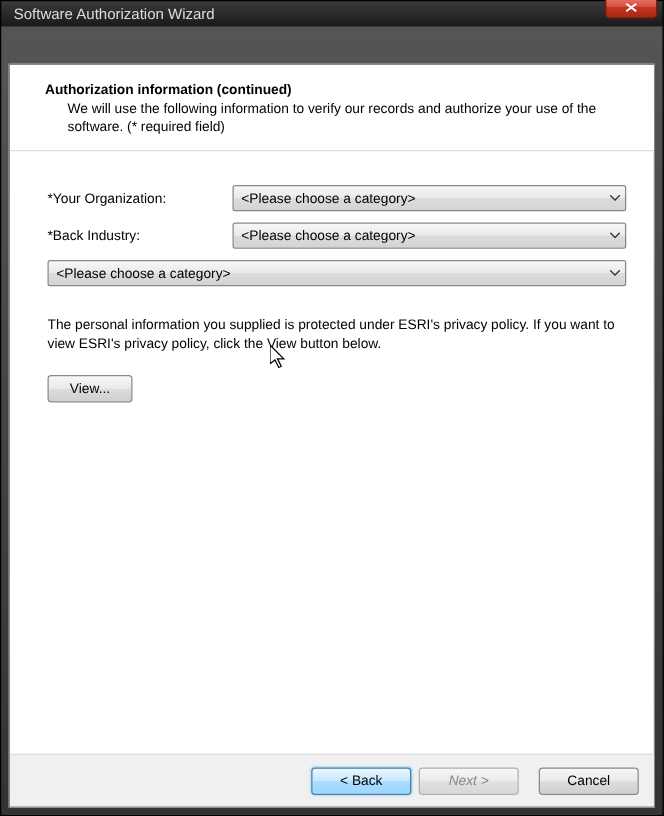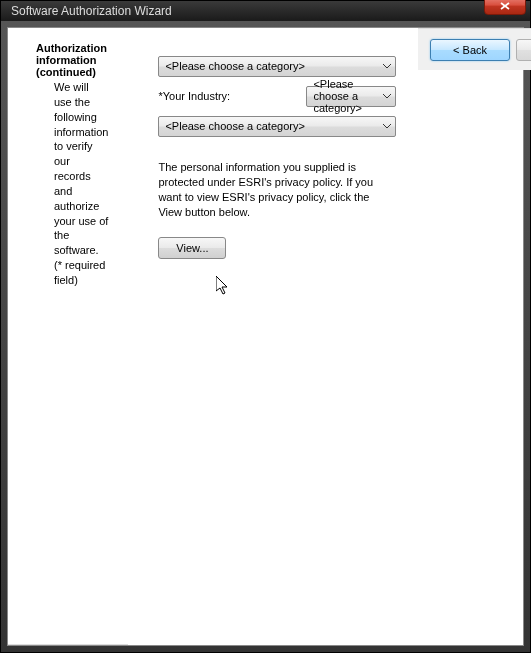--- a/index.html
+++ b/index.html
@@ -51,21 +51,22 @@
       background: linear-gradient(to bottom, #555 0%, #333 100%);
       padding: 6px;
       display: flex;
       flex-direction: column;
     }
     .content {
       flex: 1;
       background: #fff;
       border: 1px solid #888;
       display: flex;
-      flex-direction: row;
+      flex-direction: column;
+      margin-top: 24px;
     }
     .header-section {
       padding: 14px 20px 10px 28px;
       border-bottom: 1px solid #ddd;
       background: #fff;
     }
     .heading {
       font-weight: bold;
       font-size: 11px;
       color: #000;
@@ -198,32 +199,33 @@
     <div class="content">
 
       <div class="header-section">
         <div class="heading">Authorization information (continued)</div>
         <div class="subheading">We will use the following information to verify our records and authorize your use of the software. (* required field)</div>
       </div>
 
       <div class="form-area">
 
         <div class="form-row">
+          <div class="form-label">*Your Organization:</div>
           <div class="dropdown">
             <span class="dropdown-text">&lt;Please choose a category&gt;</span>
             <span class="dropdown-arrow">
               <svg width="8" height="5" viewBox="0 0 8 5">
                   <path d="M0 0 L4 4 L8 0" fill="none" stroke="#333" stroke-width="1"></path>
                 </svg>
             </span>
           </div>
         </div>
 
         <div class="form-row">
-          <div class="form-label">*Your Industry:</div>
+          <div class="form-label">*Back Industry:</div>
           <div class="dropdown">
             <span class="dropdown-text">&lt;Please choose a category&gt;</span>
             <span class="dropdown-arrow">
               <svg width="8" height="5" viewBox="0 0 8 5">
                   <path d="M0 0 L4 4 L8 0" fill="none" stroke="#333" stroke-width="1"></path>
                 </svg>
             </span>
           </div>
         </div>
 
@@ -239,20 +241,21 @@
         </div>
 
         <div class="privacy-text">The personal information you supplied is protected under ESRI's privacy policy. If you want to view ESRI's privacy policy, click the View button below.</div>
 
         <div class="view-btn">View...</div>
       </div>
 
       <div class="button-bar">
         <div class="wiz-btn back">&lt; Back</div>
         <div class="wiz-btn next">Next &gt;</div>
+        <div class="wiz-btn cancel">Cancel</div>
       </div>
 
     </div>
   </div>
 </div>
 
 <svg class="cursor" width="17" height="22" viewBox="0 0 17 22">
   <path d="M0 0 L0 15 L4 12 L7 18 L9 17 L6 11 L11 11 Z" fill="#fff" stroke="#000" stroke-width="1"></path>
 </svg>
 

